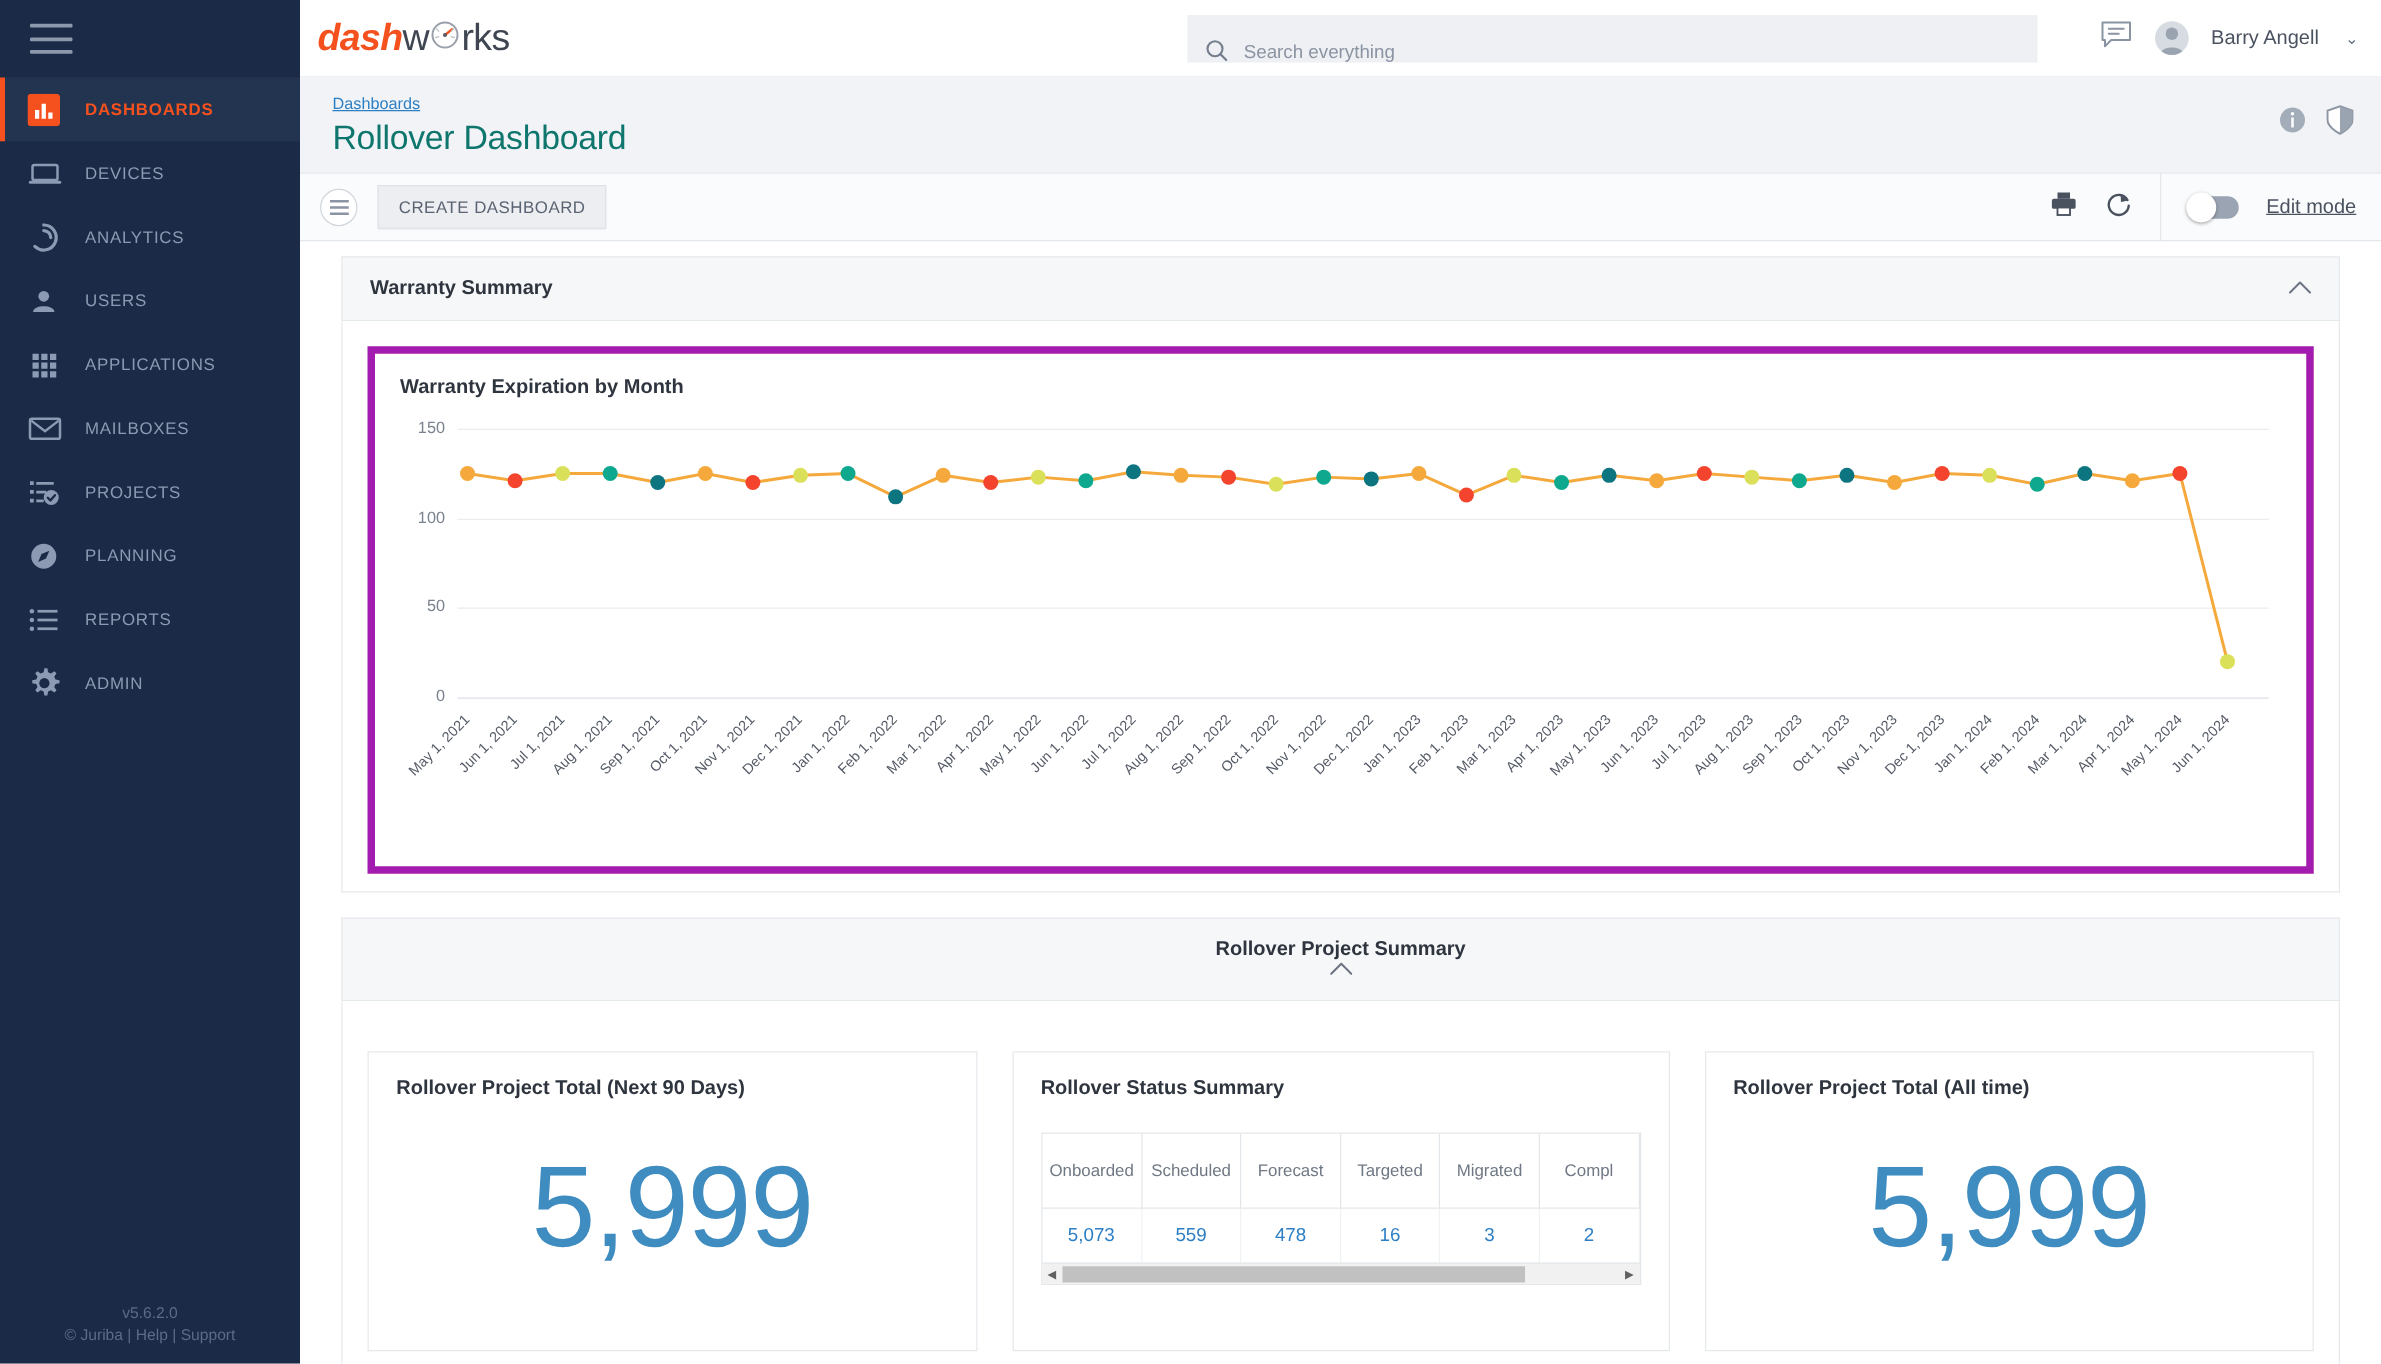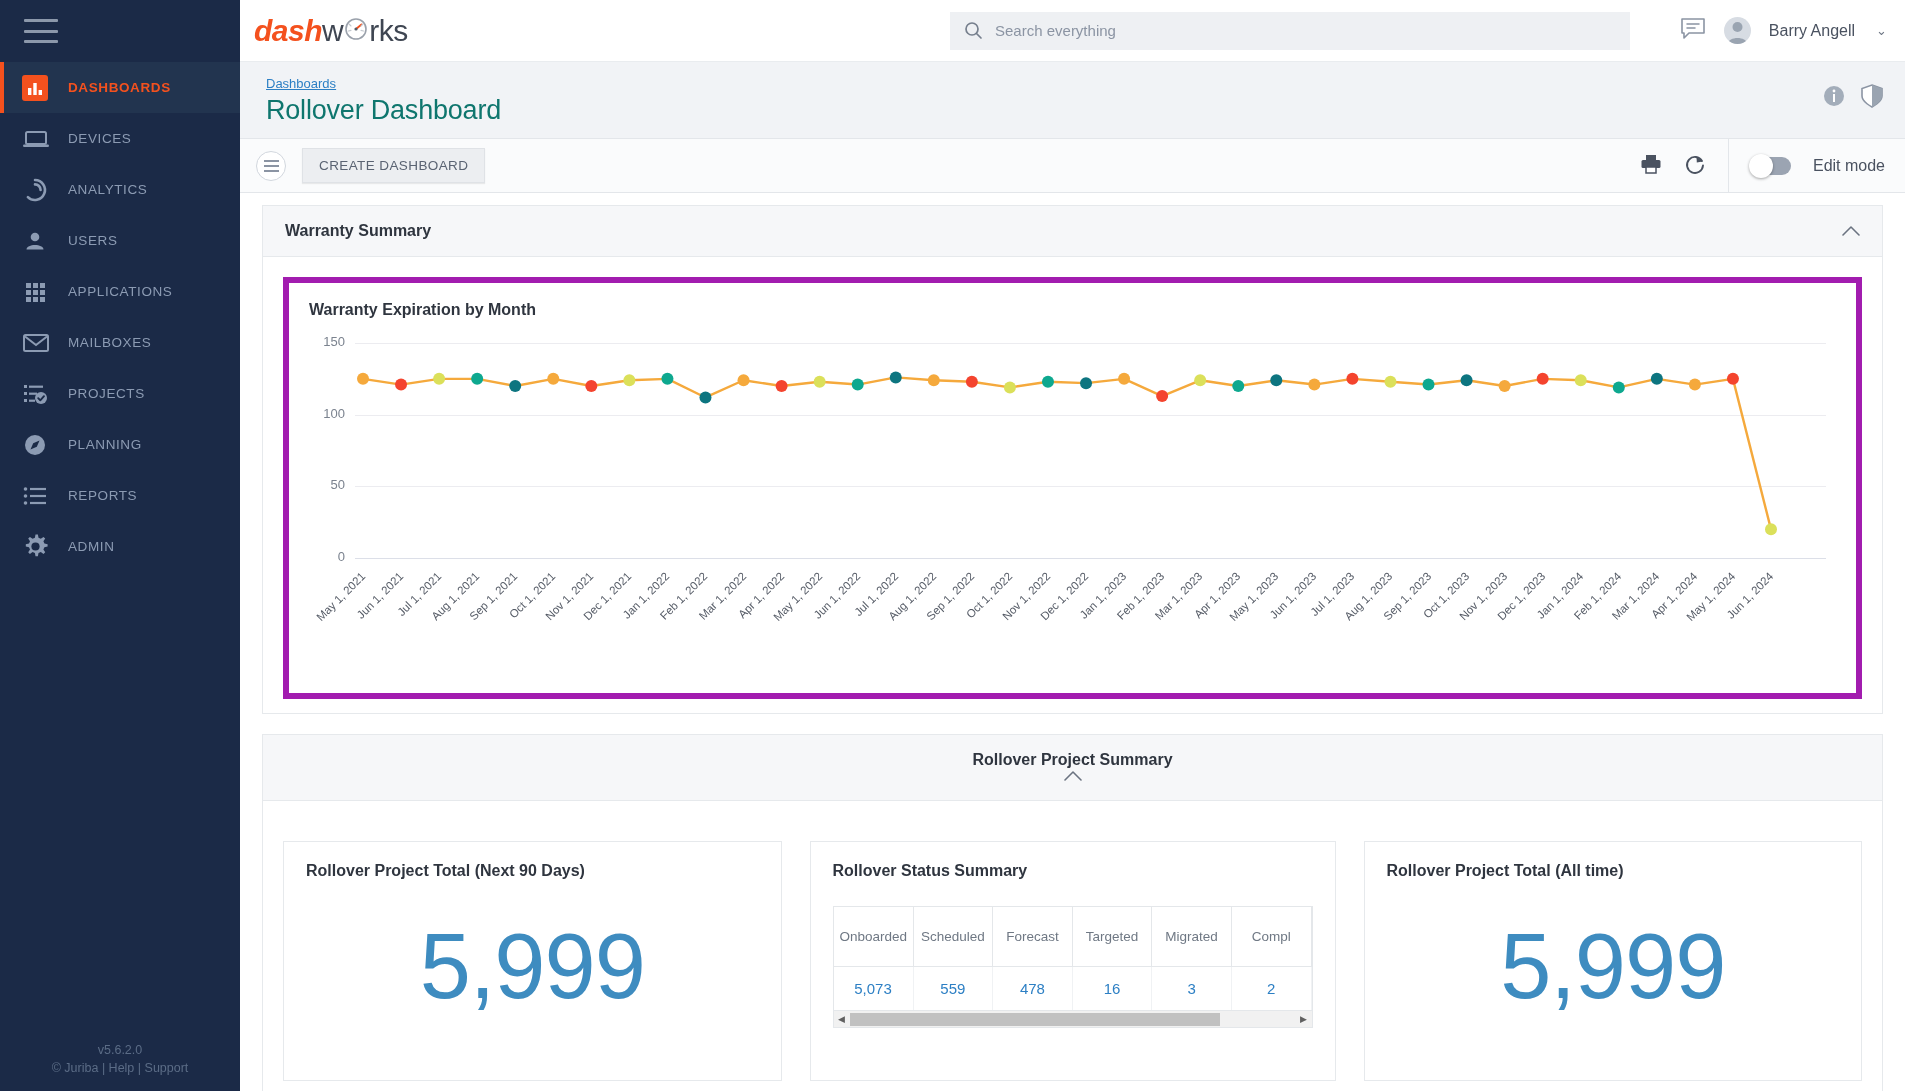--- a/index.html
+++ b/index.html
@@ -49,21 +49,21 @@
   #topbar {
     height: 62px; background: #fff; display: flex; align-items: center;
     flex-shrink: 0; border-bottom: 1px solid #e9ecef; position: relative;
   }
   .logo { margin-left: 14px; font-size: 30px; font-weight: 700; letter-spacing: -.5px; display: flex; align-items: baseline; }
   .logo .d1 { color: #f4511e; font-style: italic; font-weight: 700; }
   .logo .d2 { color: #3f4652; font-weight: 400; font-style: normal; }
   .logo .dial { display: inline-block; margin: 0 0px; }
   #searchwrap {
     position: absolute; left: 710px; width: 680px; height: 38px;
-    background: #eef0f3; display: flex; align-items: center; padding: 0 14px;
+    background: #eef0f3; display: flex; align-items: flex-end; padding: 0 14px;
   }
   #searchwrap .mag { margin-right: 12px; display: flex; }
   #searchinput {
     border: none; outline: none; background: transparent; flex: 1;
     font-family: "Liberation Sans", sans-serif; font-size: 15px; color: #5a6473;
   }
   #searchinput::placeholder { color: #8b94a3; }
   .top-right { margin-left: auto; display: flex; align-items: center; padding-right: 18px; gap: 18px; }
   .avatar {
     width: 27px; height: 27px; border-radius: 50%; background: #d7dce3;
@@ -100,24 +100,24 @@
   .tb-right { margin-left: auto; display: flex; align-items: center; gap: 22px; }
   .tb-sep { width: 1px; height: 54px; background: #e3e6ea; }
   .toggle {
     width: 40px; height: 18px; border-radius: 9px; background: #9ba4b2;
     position: relative; cursor: pointer;
   }
   .toggle .knob {
     position: absolute; left: -2px; top: -3px; width: 24px; height: 24px;
     border-radius: 50%; background: #fff; box-shadow: 0 1px 3px rgba(0,0,0,.35);
   }
-  .editlbl { font-size: 16px; color: #4a5260; }
-
-  
-  #content { flex: 1; overflow: hidden; background: #fff; padding: 0 22px; }
+  .editlbl { font-size: 16px; color: #4a5260; text-decoration: underline; }
+
+  
+  #content { flex: 1; overflow: hidden; background: #fff; padding: 0 33px; }
 
   .section-bar {
     background: #f6f7f9; border: 1px solid #e6e9ec;
     display: flex; align-items: center; justify-content: space-between;
     padding: 16px 22px; margin-top: 12px;
   }
   .section-title { font-size: 16px; font-weight: 700; color: #2f353f; }
   .chev { color: #6b7381; font-size: 15px; line-height: 1; cursor: pointer; }
 
   .panel { border: 1px solid #e6e9ec; border-top: none; background: #fff; padding: 20px 20px 14px 20px; }

